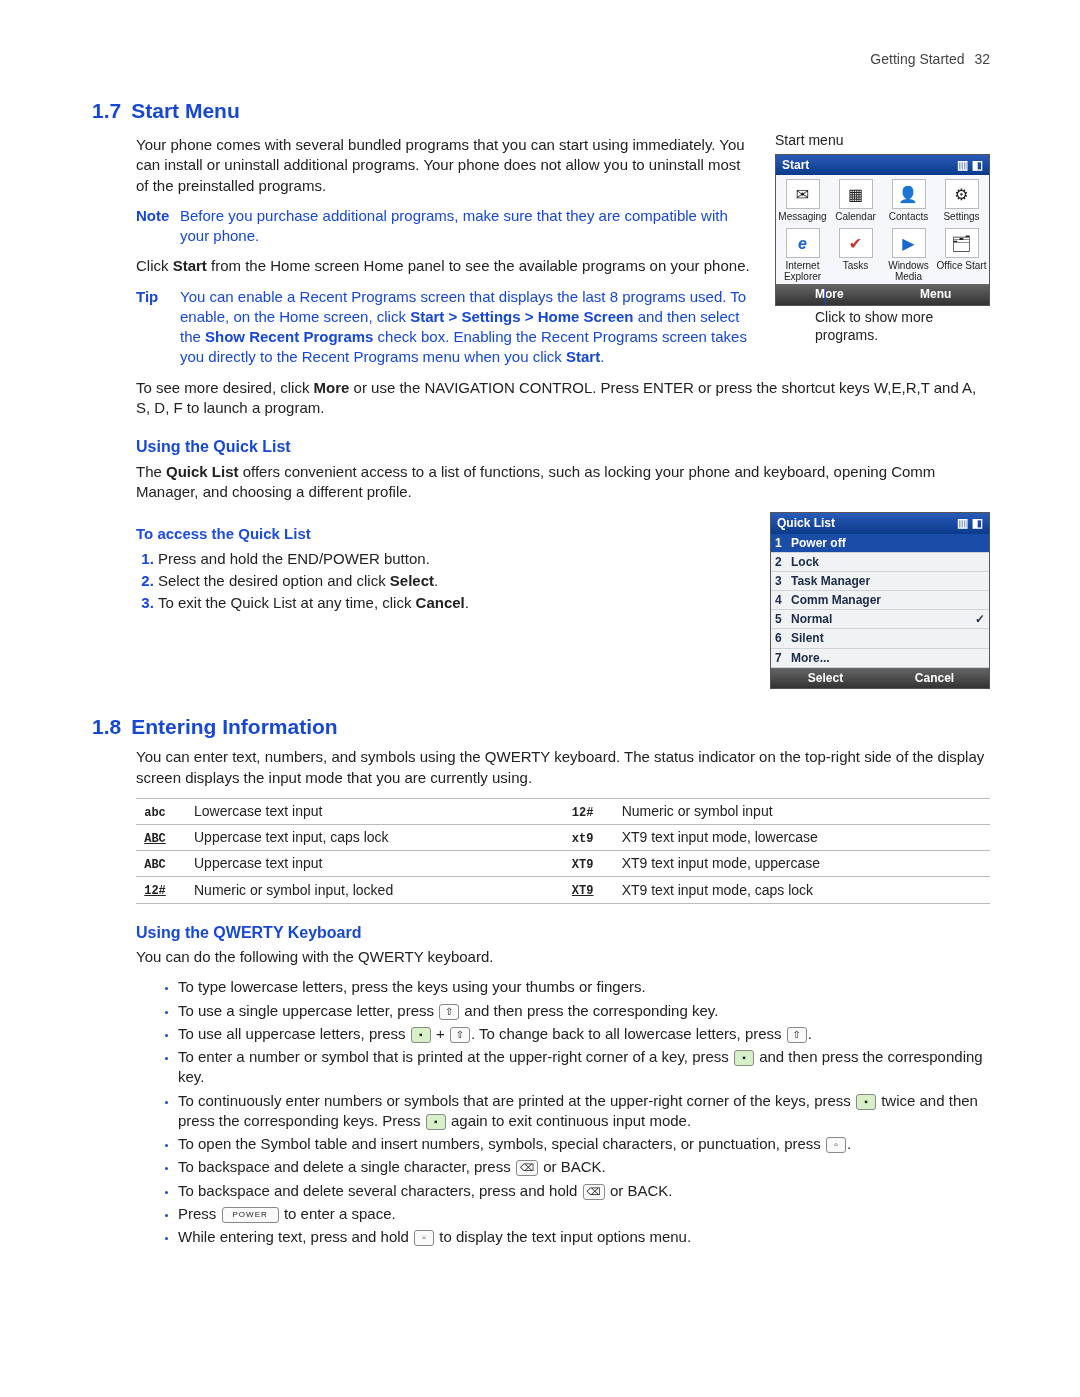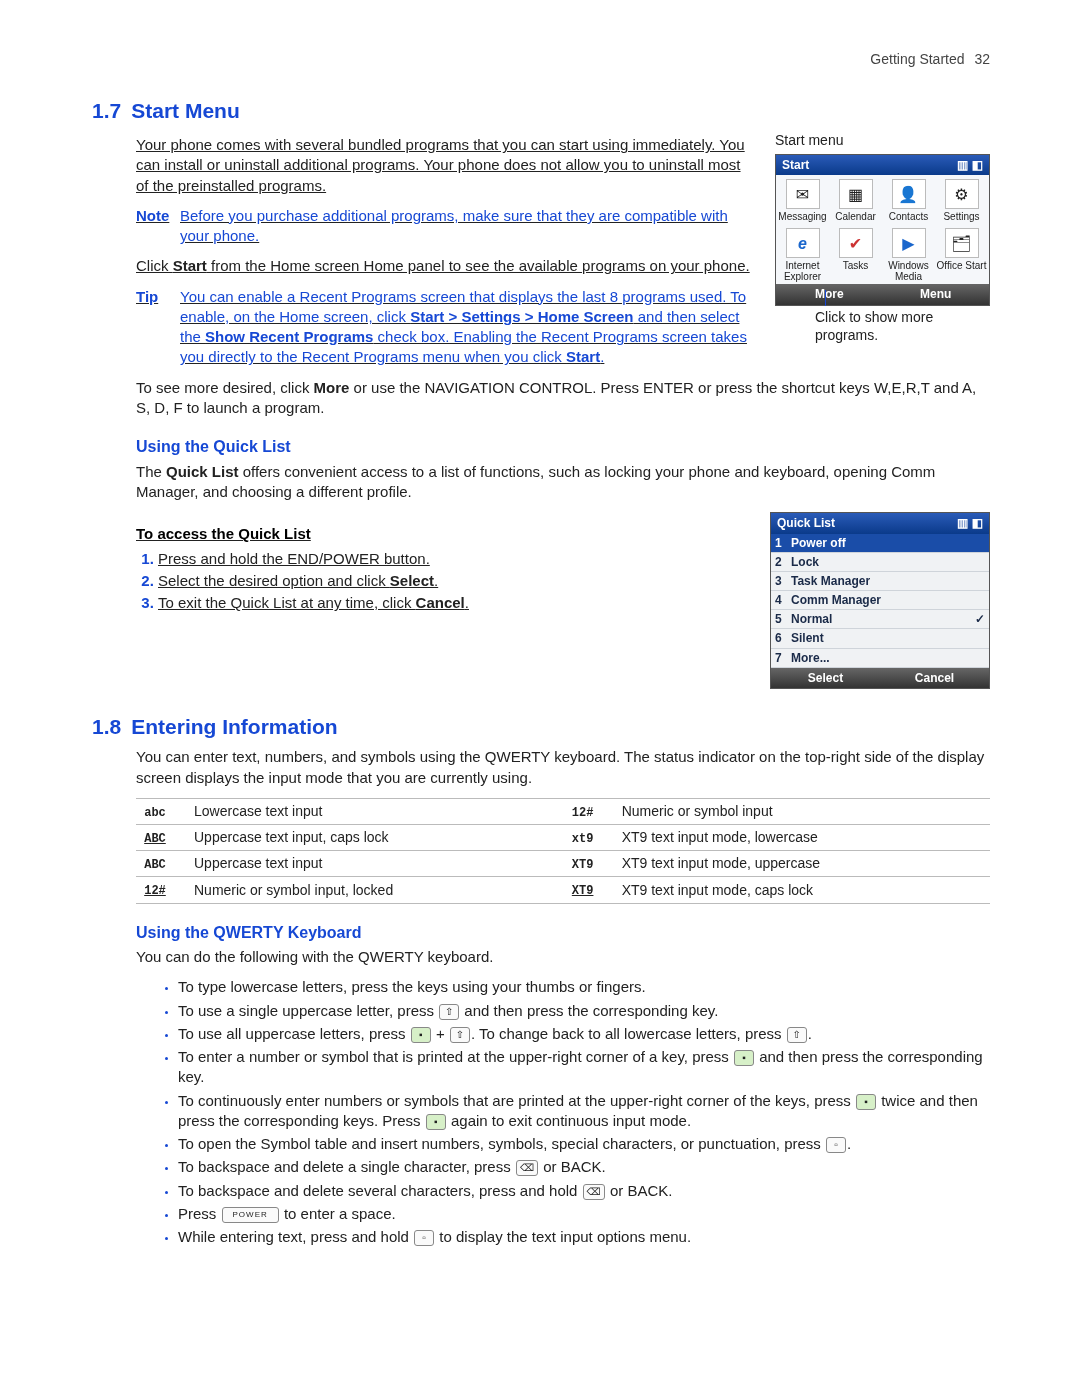--- a/index.html
+++ b/index.html
@@ -27,33 +27,33 @@
     margin: 0 0 6px 0;
   }
   h1.sec-heading .num { margin-right: 10px; }
   h2.sub-heading {
     color: #1648d4;
     font-size: 16px;
     font-weight: 700;
     margin: 18px 0 4px 0;
   }
   h3.sub-sub {
-    color: #000000;
+    color: #1d4ed8;
     font-size: 15px;
     font-weight: 700;
     margin: 12px 0 4px 0;
   }
   p { margin: 4px 0 10px 0; }
   .indent-block { margin-left: 44px; }
   .note-row, .tip-row { color: #1648d4; display: flex; margin: 6px 0 10px 0; }
   .note-row .lbl, .tip-row .lbl { font-weight: 700; min-width: 44px; }
   .note-row .txt, .tip-row .txt { flex: 1; }
   strong { font-weight: 700; }
   .two-col { display: flex; gap: 18px; align-items: flex-start; }
-  .two-col .left { flex: 1; text-decoration: underline; }
+  .two-col .left { flex: 1; }
   .two-col .right { flex: 0 0 215px; font-size: 13px; }
   .fig-caption { margin: 0 0 4px 0; color: #222; font-size: 14px; }
   .startmenu-mock {
     border: 1px solid #555;
     width: 213px;
     font-family: Tahoma, sans-serif;
     font-size: 11px;
     background: #f5f7fa;
   }
   .startmenu-mock .titlebar, .quicklist-mock .titlebar {

